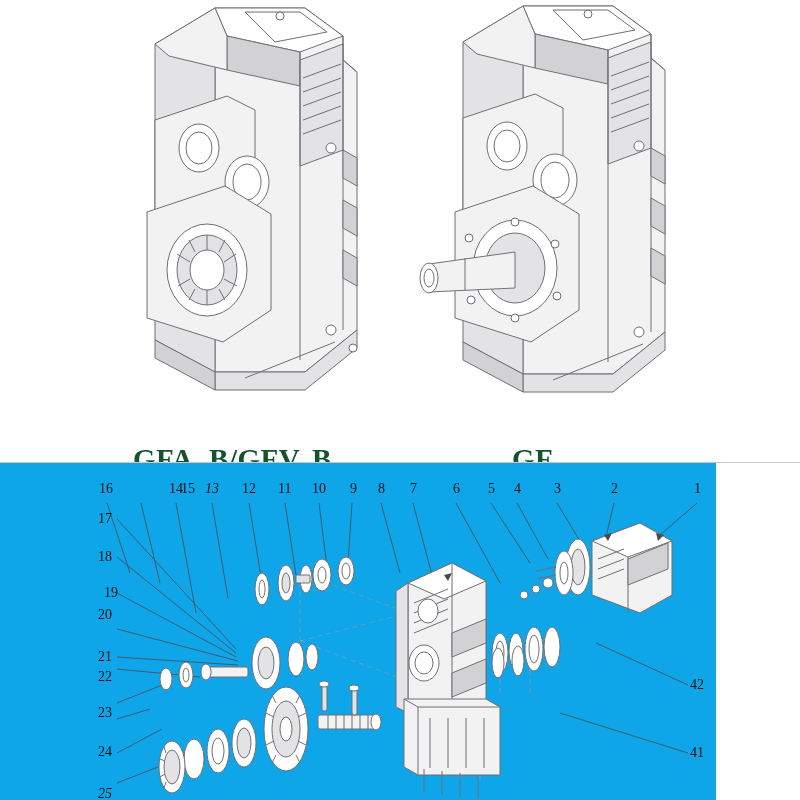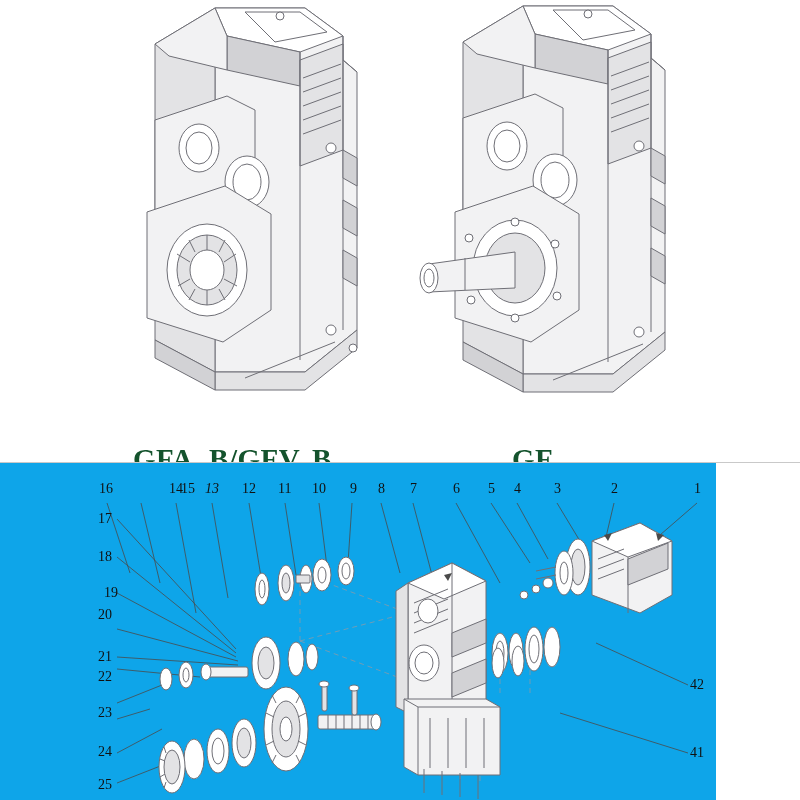--- a/index.html
+++ b/index.html
@@ -434,18 +434,18 @@
     <div class="callout" style="left:694px; top:19px;">1</div>
 
     <div class="callout" style="left:98px; top:49px;">17</div>
     <div class="callout" style="left:98px; top:87px;">18</div>
     <div class="callout" style="left:104px; top:123px;">19</div>
     <div class="callout" style="left:98px; top:145px;font-family:Liberation Serif, serif;">20</div>
     <div class="callout" style="left:98px; top:187px;">21</div>
     <div class="callout" style="left:98px; top:207px;">22</div>
     <div class="callout" style="left:98px; top:243px;">23</div>
     <div class="callout" style="left:98px; top:282px;">24</div>
-    <div class="callout" style="left:98px; top:315px;">25</div>
+    <div class="callout" style="left:98px; top:324px;font-style:italic;">25</div>
 
     <div class="callout" style="left:690px; top:215px;">42</div>
     <div class="callout" style="left:690px; top:283px;text-align:center;">41</div>
   </div>
 </div>
 
 </body></html>

